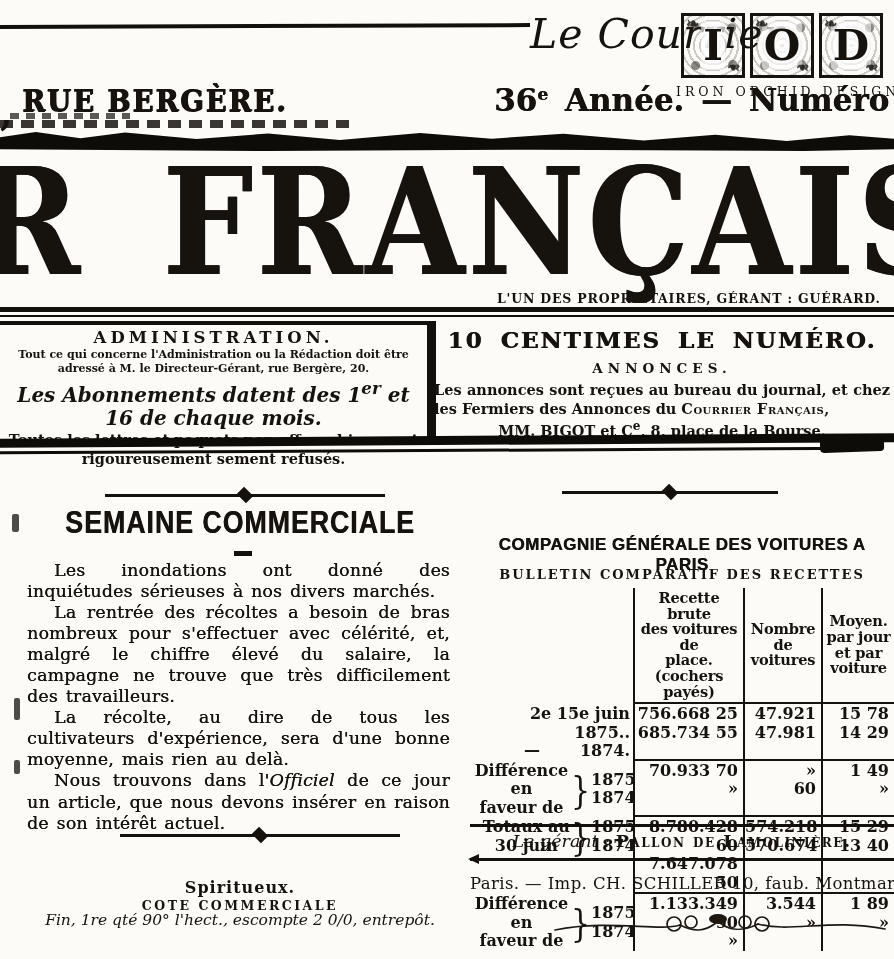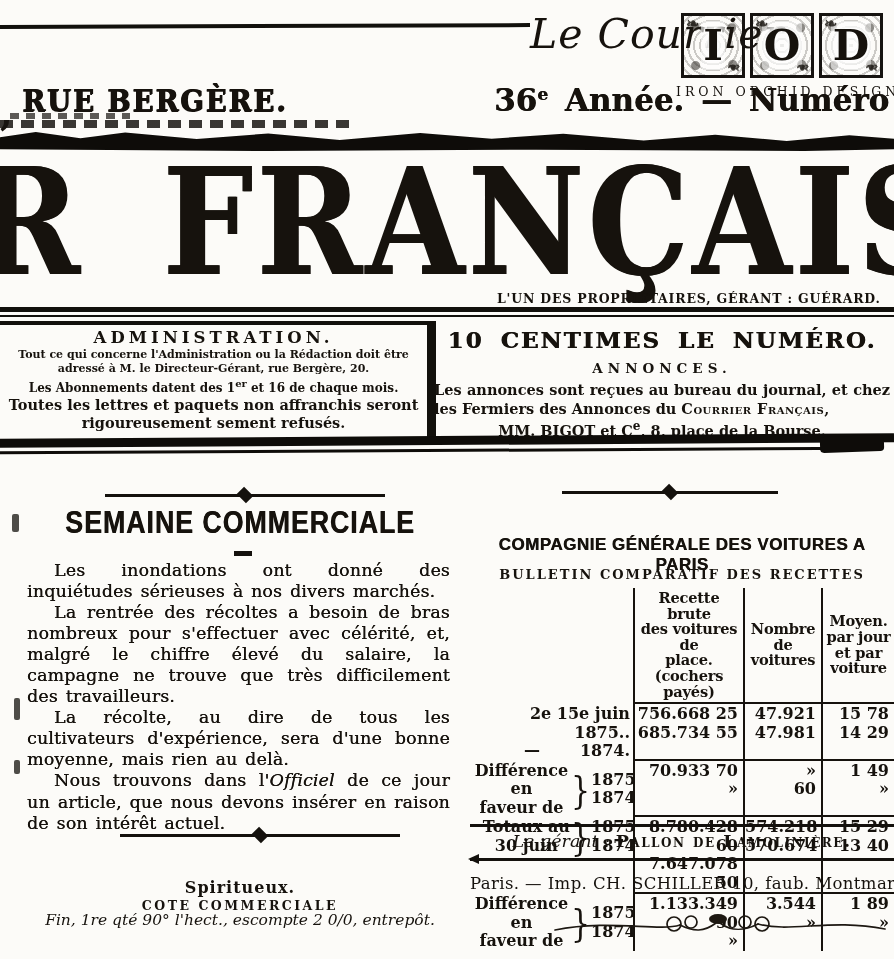--- a/index.html
+++ b/index.html
@@ -48,21 +48,21 @@
   .proprietor{left:497px;top:291px;font-weight:bold;font-size:12.5px;letter-spacing:.8px;white-space:nowrap;}
 
   .drule1{left:0;top:307px;width:894px;height:5px;background:#12100c;}
   .drule2{left:0;top:315px;width:894px;height:2px;background:#12100c;}
 
   
   .admin{left:0;top:321px;width:415px;height:114px;border-top:4px solid #12100c;border-right:9px solid #12100c;
          padding:3px 6px 0 6px;box-sizing:content-box;text-align:center;}
   .admin-title{font-weight:bold;font-size:16.5px;letter-spacing:4px;}
   .admin-b1{font-weight:bold;font-size:11px;line-height:1.26;margin-top:1px;}
-  .admin-sub{font-weight:bold;font-size:12px;margin-top:2px;}
+  .admin-sub{font-weight:bold;font-style:italic;font-size:20px;margin-top:2px;}
   .admin-b2{font-weight:bold;font-size:14.5px;line-height:1.26;margin-top:1px;}
 
   .pricing{left:432px;top:326px;width:460px;text-align:center;}
   .price-line{font-weight:bold;font-size:23px;letter-spacing:2px;word-spacing:7px;text-shadow:.6px 0 0 #16120d;}
   .annonces-h{font-weight:bold;font-size:13.5px;letter-spacing:5px;margin-top:7px;}
   .annonces-b{font-weight:bold;font-size:14.5px;line-height:1.3;text-align:justify;margin-top:5px;padding:0 2px;}
   .annonces-addr{font-weight:bold;font-size:14.5px;margin-top:0px;}
   .sc{font-variant:small-caps;letter-spacing:.5px;}
 
   .hrule{left:0;top:436px;width:894px;height:9px;background:#0e0c09;transform:rotate(-.35deg);}

